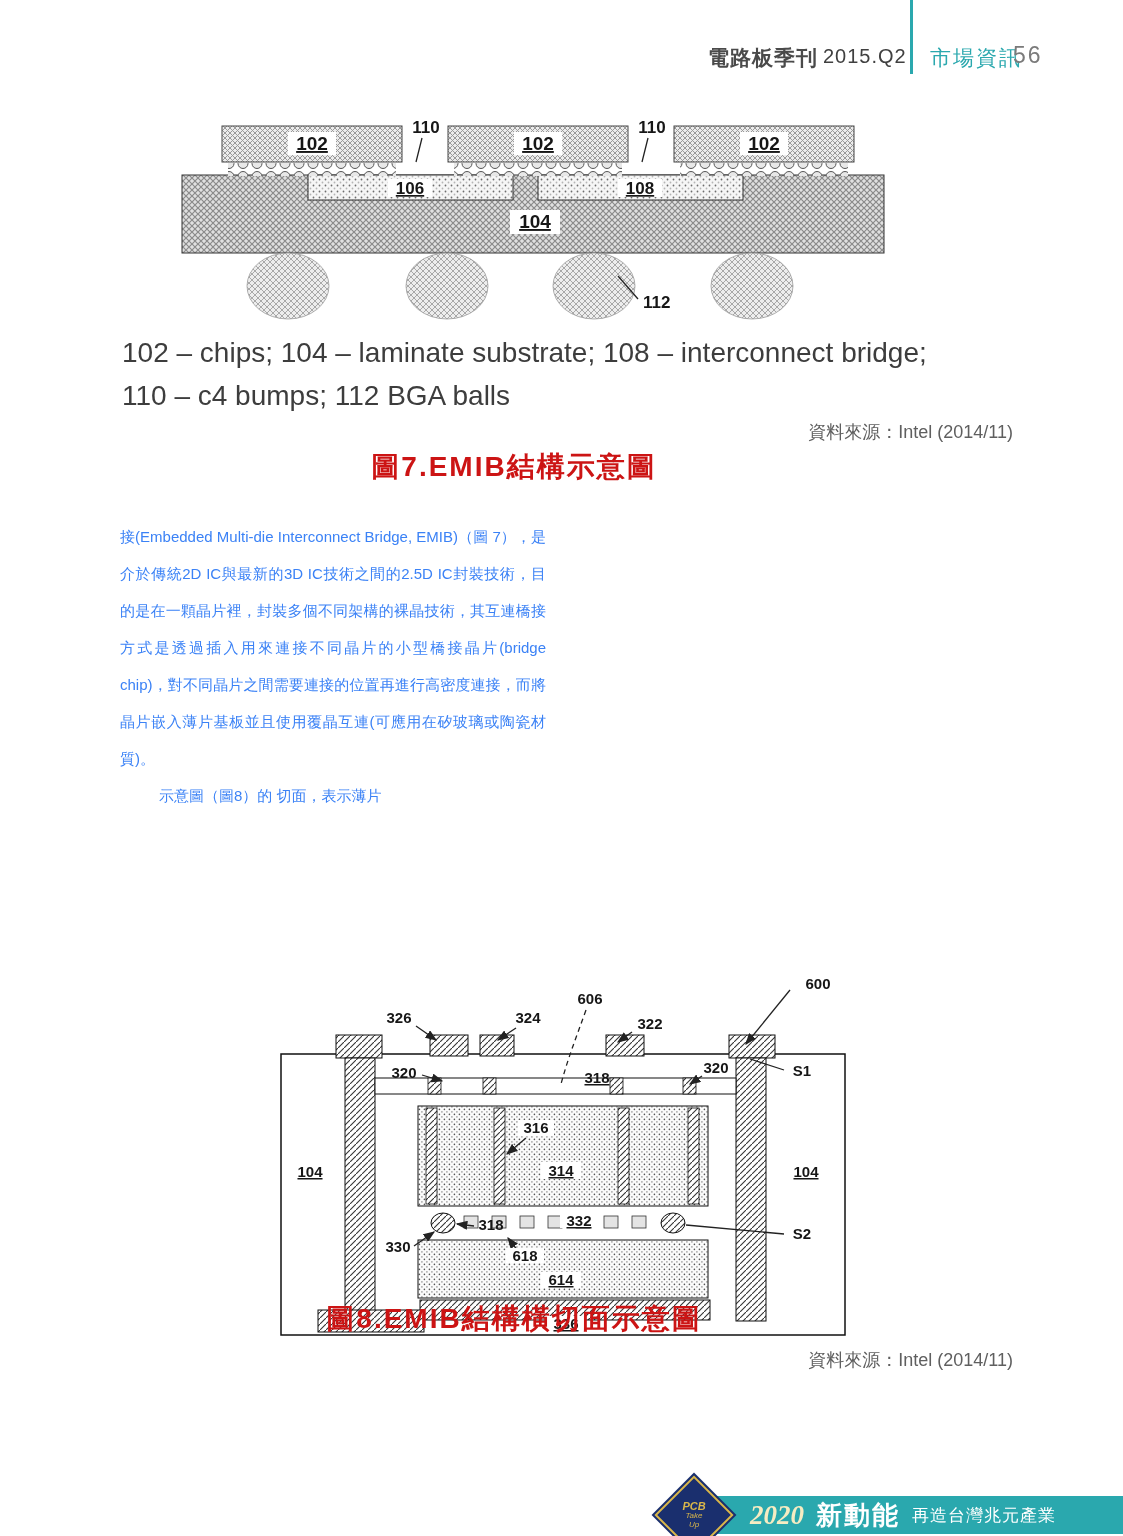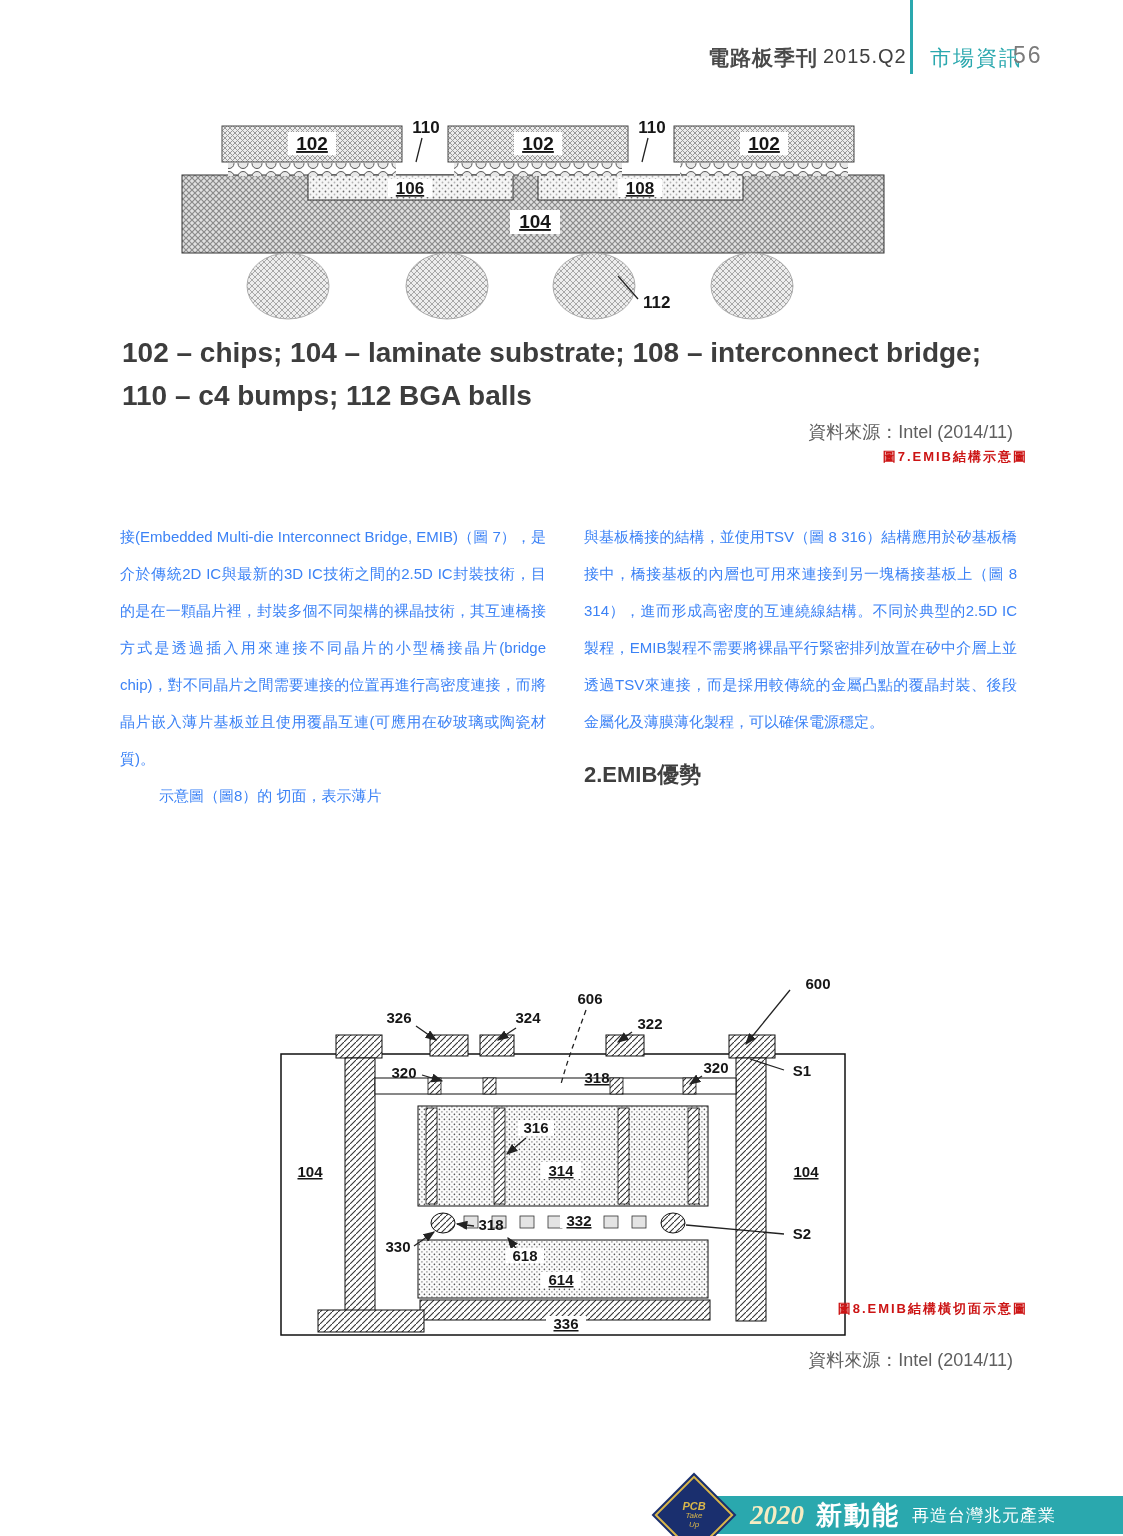--- a/index.html
+++ b/index.html
@@ -18,25 +18,25 @@
   .fig7-wrap { position:absolute; top:118px; left:180px; width:720px; height:205px; }
   .fig8-wrap { position:absolute; top:958px; left:278px; width:570px; height:400px; }
   svg text { font-family:"Liberation Sans", sans-serif; font-weight:bold; fill:#161616; }
   .f7lab  { font-size:19px; }
   .f7lab-s{ font-size:17px; }
   .f8lab  { font-size:15px; }
   .ul     { text-decoration:underline; }
   .lead   { stroke:#222; stroke-width:1.3; fill:none; }
   .dash   { stroke:#222; stroke-width:1.3; fill:none; stroke-dasharray:5 4; }
 
-  .legend { position:absolute; top:332px; left:122px; width:900px; font-size:28px; font-weight:bold; color:#3d3d3d; line-height:1.52; }
+  .legend { position:absolute; top:332px; left:122px; width:900px; font-size:28px; font-weight:normal; color:#3d3d3d; line-height:1.52; }
   .src    { position:absolute; right:110px; font-size:18px; color:#5f5f5f; }
   .src1   { top:420px; }
   .src2   { top:1348px; }
-  .cap    { position:absolute; left:0; width:1028px; text-align:right; color:#cc1414; font-size:13px; font-weight:bold; letter-spacing:2px; }
+  .cap    { position:absolute; left:0; width:1028px; text-align:center; color:#cc1414; font-size:28px; font-weight:bold; letter-spacing:2px; }
   .cap1   { top:448px; }
   .cap2   { top:1300px; }
 
   
   .col-left  { position:absolute; top:518px; left:120px; width:426px; }
   .col-right { position:absolute; top:518px; left:584px; width:433px; }
   .para { font-size:15px; line-height:37px; color:#3b82f6; text-align:justify; }
   .indent { text-indent:2.6em; }
   .heading2 { margin-top:20px; font-size:22px; font-weight:bold; color:#3f3f3f; }
 
@@ -134,24 +134,20 @@
   <div class="legend">
     <div>102 – chips; 104 – laminate substrate; 108 – interconnect bridge;</div>
     <div>110 – c4 bumps;  112 BGA balls</div>
   </div>
   <div class="src src1"><span>資料來源：</span><span>Intel (2014/11)</span></div>
   <div class="cap cap1">圖7.EMIB結構示意圖</div>
 
   <div class="col-left">
     <p class="para">接(Embedded Multi-die Interconnect Bridge, EMIB)（圖 7），是介於傳統2D IC與最新的3D IC技術之間的2.5D IC封裝技術，目的是在一顆晶片裡，封裝多個不同架構的裸晶技術，其互連橋接方式是透過插入用來連接不同晶片的小型橋接晶片(bridge chip)，對不同晶片之間需要連接的位置再進行高密度連接，而將晶片嵌入薄片基板並且使用覆晶互連(可應用在矽玻璃或陶瓷材質)。</p>
     <p class="para indent">示意圖（圖8）的 切面，表示薄片</p>
-  </div>
-  <div class="col-right">
-    <p class="para">與基板橋接的結構，並使用TSV（圖 8 316）結構應用於矽基板橋接中，橋接基板的內層也可用來連接到另一塊橋接基板上（圖 8  314），進而形成高密度的互連繞線結構。不同於典型的2.5D IC製程，EMIB製程不需要將裸晶平行緊密排列放置在矽中介層上並透過TSV來連接，而是採用較傳統的金屬凸點的覆晶封裝、後段金屬化及薄膜薄化製程，可以確保電源穩定。</p>
-    <p class="heading2">2.EMIB優勢</p>
   </div>
 
   <div class="fig8-wrap">
     <svg viewBox="0 0 570 400" width="570" height="400">
       <defs>
         <pattern id="hatch45" width="6" height="6" patternUnits="userSpaceOnUse">
           <rect width="6" height="6" fill="#ffffff"></rect>
           <path d="M0,6 L6,0" stroke="#333" stroke-width="1.1"></path>
         </pattern>
         <pattern id="dotsP" width="5" height="5" patternUnits="userSpaceOnUse">

